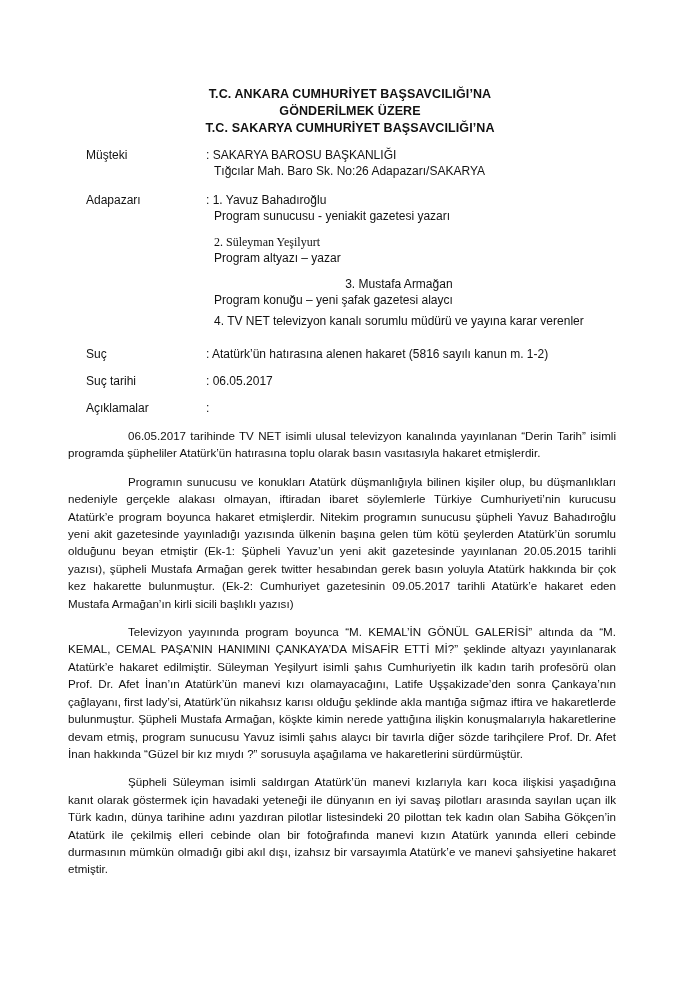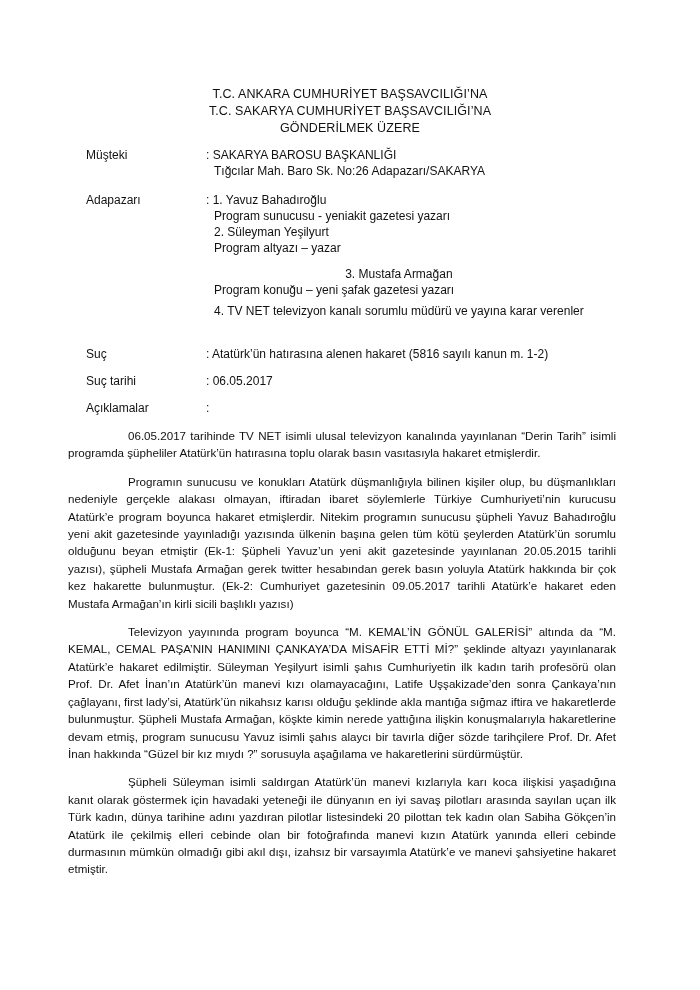--- a/index.html
+++ b/index.html
@@ -1,56 +1,56 @@
 <!DOCTYPE html>
 <html><head>
   <meta charset="utf-8">
   <style>
     html, body { margin: 0; padding: 0; background: #ffffff; }
     body { width: 700px; height: 990px; position: relative; overflow: hidden;
       font-family: "Liberation Sans", "DejaVu Sans", sans-serif; color: #111; }
     .page { position: absolute; left: 0; top: 0; width: 700px; height: 990px; background: #fff; }
     .header { position: absolute; left: 0; top: 86px; width: 700px; text-align: center;
-      font-weight: normal; font-size: 12.5px; line-height: 17px; letter-spacing: 0.1px; }
+      font-weight: bold; font-size: 12.5px; line-height: 17px; letter-spacing: 0.1px; }
     .field { position: absolute; left: 86px; font-size: 12px; line-height: 16px; }
     .field .label { position: absolute; left: 0; top: 0; width: 120px; font-weight: normal; }
     .field .value { position: absolute; left: 120px; top: 0; white-space: nowrap; }
     .field .value .sub { display: block; padding-left: 8px; }
     .body-text { position: absolute; left: 68px; width: 548px; font-size: 11.6px;
       line-height: 17.4px; text-align: justify; }
     .body-text p { margin: 0 0 11px 0; text-indent: 60px; }
   </style>
 </head>
 <body>
 
 <div class="page">
 
   <div class="header">
     <div>T.C. ANKARA CUMHURİYET BAŞSAVCILIĞI’NA</div>
+    <div>GÖNDERİLMEK ÜZERE</div>
     <div>T.C. SAKARYA CUMHURİYET BAŞSAVCILIĞI’NA</div>
-    <div>GÖNDERİLMEK ÜZERE</div>
   </div>
 
   <div class="field" style="top:147px;">
     <span class="label">Müşteki</span>
     <span class="value">
       <span>: SAKARYA BAROSU BAŞKANLIĞI</span>
       <span class="sub">Tığcılar Mah. Baro Sk. No:26 Adapazarı/SAKARYA</span>
     </span>
   </div>
 
   <div class="field" style="top:192px;">
     <span class="label">Adapazarı</span>
     <span class="value">
       <span style="display:block;">: 1. Yavuz Bahadıroğlu</span>
       <span class="sub">Program sunucusu - yeniakit gazetesi yazarı</span>
-      <span class="sub" style="">2. Süleyman Yeşilyurt</span>
+      <span class="sub" style="margin-top:10px;font-family:Liberation Serif, serif;">2. Süleyman Yeşilyurt</span>
       <span class="sub">Program altyazı – yazar</span>
       <span class="sub" style="margin-top:10px;text-align:center;">3. Mustafa Armağan</span>
-      <span class="sub">Program konuğu – yeni şafak gazetesi yazarı</span>
+      <span class="sub">Program konuğu – yeni şafak gazetesi alaycı</span>
       <span class="sub" style="margin-top:5px;">4. TV NET televizyon kanalı sorumlu müdürü ve yayına karar verenler</span>
     </span>
   </div>
 
   <div class="field" style="top:346px;">
     <span class="label">Suç</span>
     <span class="value">: Atatürk’ün hatırasına alenen hakaret (5816 sayılı kanun m. 1-2)</span>
   </div>
 
   <div class="field" style="top:373px;">

